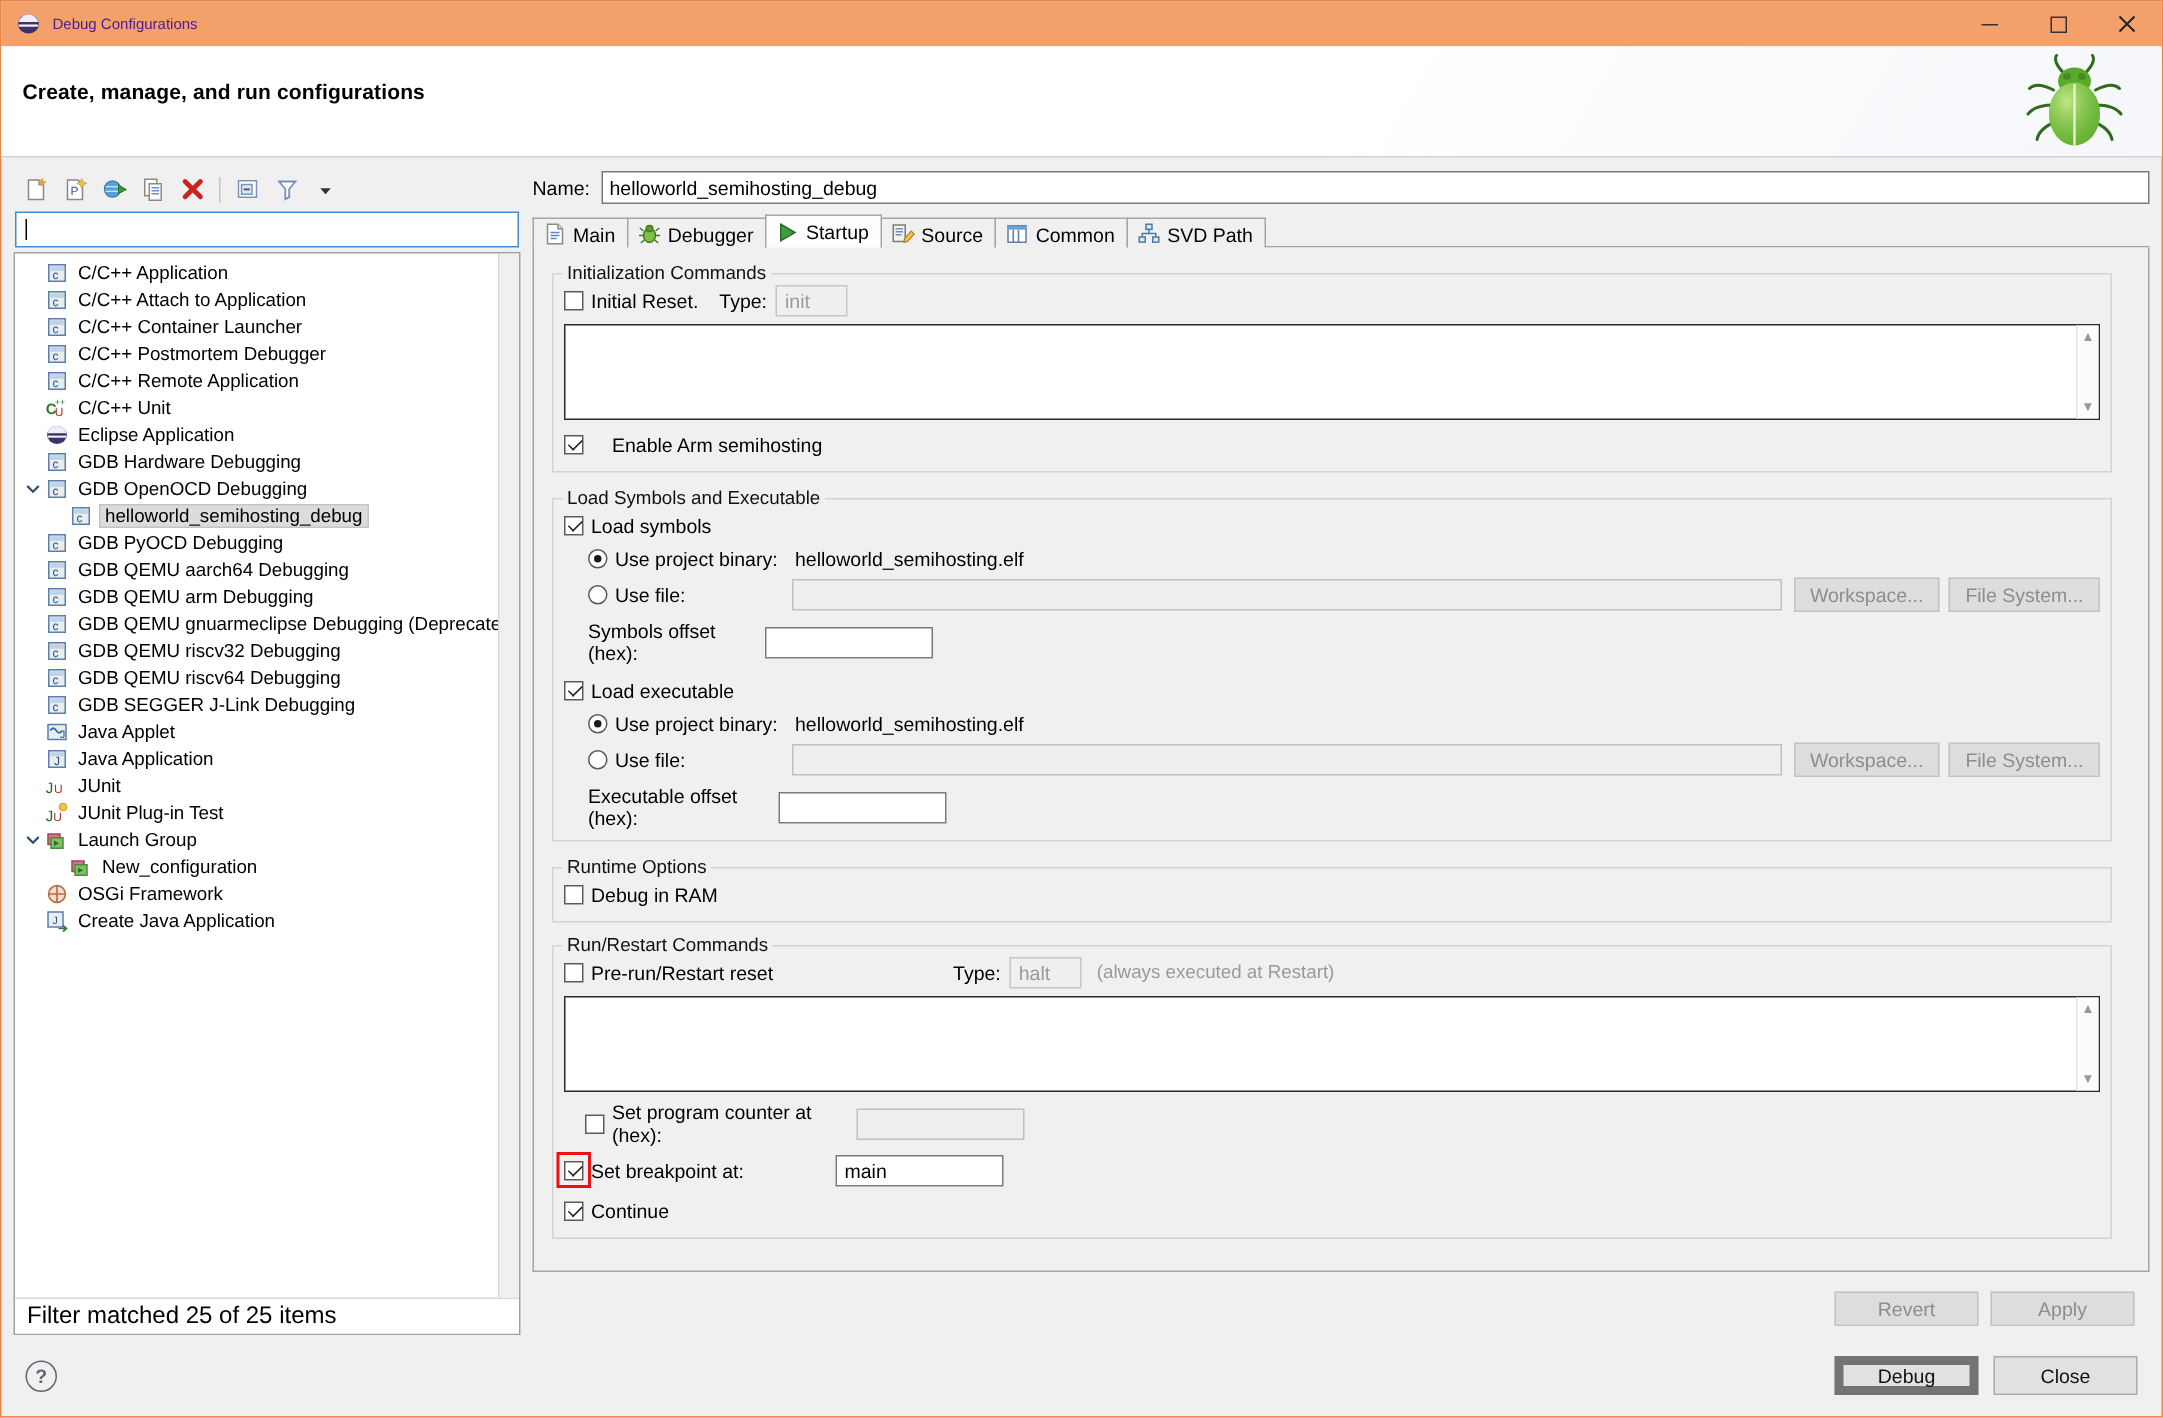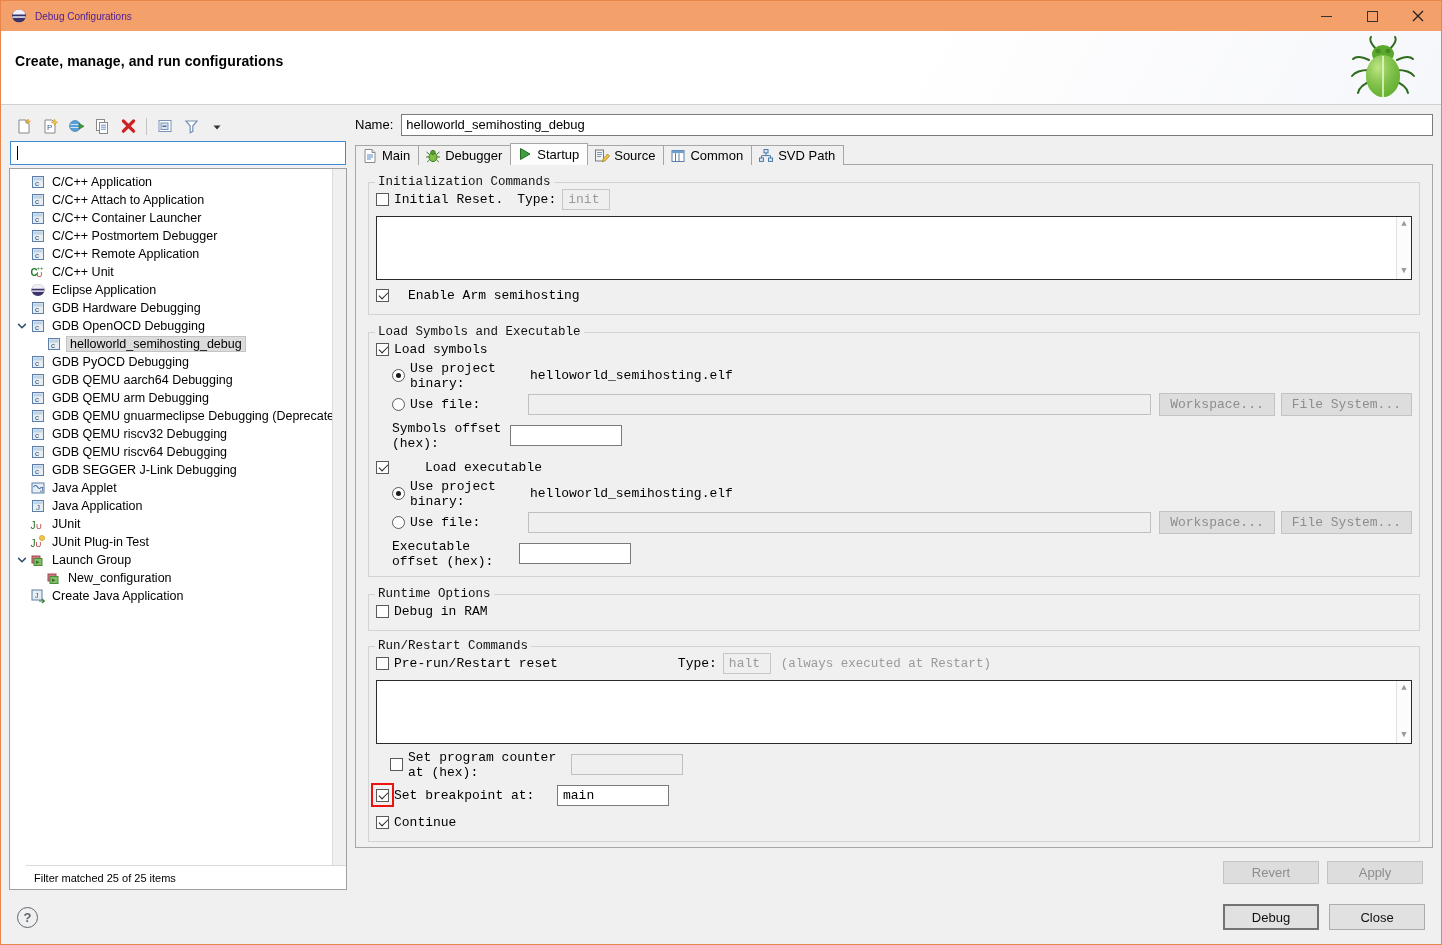--- a/index.html
+++ b/index.html
@@ -84,23 +84,22 @@
                  display:flex; align-items:center; justify-content:center; }
   .trow .tlabel { padding:0 2px; line-height:16px; }
   .trow.indent1 { padding-left:20px; }
   .trow.selected .tlabel { background:#dcdcdc; border:1px solid #c4c4c4; padding:0 3px; line-height:14px; }
   .tree-vscroll {
     position:absolute; right:0; top:0; bottom:0; width:14px;
     background:#f0f0f0; border-left:1px solid #dcdcdc;
   }
   .tree-status {
     flex:0 0 24px; border-top:1px solid #d9d9d9;
-    display:flex; align-items:center; padding-left:8px; font-size:11px;
+    display:flex; align-items:center; padding-left:8px; font-size:16px;
     background:#fff;
-    margin-left:16px;
   }
   
   .right-col { flex:1 1 auto; display:flex; flex-direction:column; padding-left:8px; min-width:0; }
   .name-row { display:flex; align-items:center; height:24px; margin-bottom:6px; }
   .name-label { font-size:13px; margin-right:8px; }
   .name-input {
     flex:1 1 auto; height:22px; border:1px solid #7a7a7a; background:#fff;
     display:flex; align-items:center; padding:0 4px; font-size:13px;
   }
   .tabs { display:flex; align-items:flex-end; height:22px; position:relative; }
@@ -108,21 +107,21 @@
     height:21px; display:flex; align-items:center; gap:4px;
     padding:0 8px 0 6px; font-size:13px;
     border:1px solid #a6a6a6; border-bottom:none; background:#f0f0f0;
     margin-right:-1px; position:relative; top:1px;
   }
   .tab.active { background:#fdfdfd; height:22px; top:0; z-index:2; }
   .tab .ti { width:16px; height:16px; flex:0 0 16px; display:flex; align-items:center; justify-content:center; }
   .tabstrip-fill { flex:1 1 auto; border-bottom:1px solid #a6a6a6; height:21px; }
   .panel {
     flex:1 1 auto; border:1px solid #a6a6a6; border-top:none;
-    background:#f0f0f0; padding:10px 12px 8px 12px; position:relative; min-height:0;font-family:Liberation Mono, monospace;
+    background:#f0f0f0; padding:10px 24px 8px 12px; position:relative; min-height:0;
   }
   
   .group { position:relative; margin-bottom:10px; padding:14px 8px 8px 8px; }
   .group > .gframe {
     position:absolute; left:0; right:0; top:7px; bottom:0;
     border:1px solid #d3d3d3; pointer-events:none;
   }
   .group > .gtitle {
     position:absolute; left:7px; top:0; background:#f0f0f0; padding:0 3px;
     font-size:12.5px; color:#111;
@@ -164,21 +163,21 @@
     display:flex; flex-direction:column; justify-content:space-between;
     align-items:center; padding:3px 0; background:#fcfcfc;
   }
   .ta-arrow { font-size:9px; color:#9a9a9a; line-height:1; }
   .btn {
     height:23px; min-width:88px; border:1px solid #adadad; background:#e1e1e1;
     display:flex; align-items:center; justify-content:center; font-size:13px;
     color:#111; padding:0 10px;
   }
   .btn.disabled { color:#8d8d8d; background:#ddd; border-color:#c3c3c3; }
-  .btn.primary { border:2px solid #737373; background:#e1e1e1; }
+  .btn.primary { border:6px solid #737373; background:#e1e1e1; }
   .link { color:#0b41a8; text-decoration:underline; font-size:13px; }
   .muted { color:#9a9a9a; font-size:12.5px; }
   .footer-btns {
     flex:0 0 42px; display:flex; align-items:center; justify-content:flex-end;
     gap:8px; padding-right:10px; padding-top:6px;
   }
   .bottom-bar {
     flex:0 0 54px; display:flex; align-items:center; padding:0 16px;
     position:relative;
   }
@@ -570,20 +569,30 @@
                     <rect x="4" y="6.5" width="8" height="7" fill="#7fbf6a" stroke="#4c8a3b"></rect>
                     <path d="M6 8.4 l3.4 1.8 -3.4 1.8 z" fill="#2f6b1c"></path>
                   </svg>
                 </span>
                 <span class="tlabel">New_configuration</span>
               </div>
               <div class="trow">
                 <span class="twist"></span>
                 <span class="ticon">
                   <svg width="16" height="16" viewBox="0 0 16 16">
+                    <circle cx="8" cy="8" r="5.6" fill="#f4ddd0" stroke="#b5703f" stroke-width="1.1"></circle>
+                    <path d="M8 2 V14 M2 8 H14" stroke="#b5703f" stroke-width="1.1"></path>
+                  </svg>
+                </span>
+                <span class="tlabel">OSGi Framework</span>
+              </div>
+              <div class="trow">
+                <span class="twist"></span>
+                <span class="ticon">
+                  <svg width="16" height="16" viewBox="0 0 16 16">
                     <rect x="2" y="2" width="10" height="10" fill="#e8edf2" stroke="#5b7fa8"></rect>
                     <text x="5" y="10" font-family="Liberation Sans" font-size="7" fill="#2b4f78">J</text>
                     <path d="M9 13 h5 M12 11 l2.4 2 -2.4 2" stroke="#3b7a3b" stroke-width="1.1" fill="none"></path>
                   </svg>
                 </span>
                 <span class="tlabel">Create Java Application</span>
               </div>
             </div>
           <div class="tree-vscroll"></div>
         </div>
@@ -717,21 +726,21 @@
               <span class="btn disabled" style="margin-left:6px;">File System...</span>
             </div>
 
             <div class="row" style="padding-left:16px; margin-top:5px;">
               <span class="lbl" style="margin-left:0; width:118px;">Symbols offset (hex):</span>
               <span class="field" style="width:112px;">
                 <span></span>
               </span>
             </div>
 
-            <div class="row" style="margin-top:6px;gap:31px;">
+            <div class="row" style="margin-top:6px;">
               <span class="cb checked"></span>
               <span class="lbl">Load executable</span>
             </div>
 
             <div class="row" style="padding-left:16px;">
               <span class="rb checked"></span>
               <span class="lbl" style="width:118px;">Use project binary:</span>
               <span class="lbl" style="margin-left:2px;">helloworld_semihosting.elf</span>
             </div>
 

